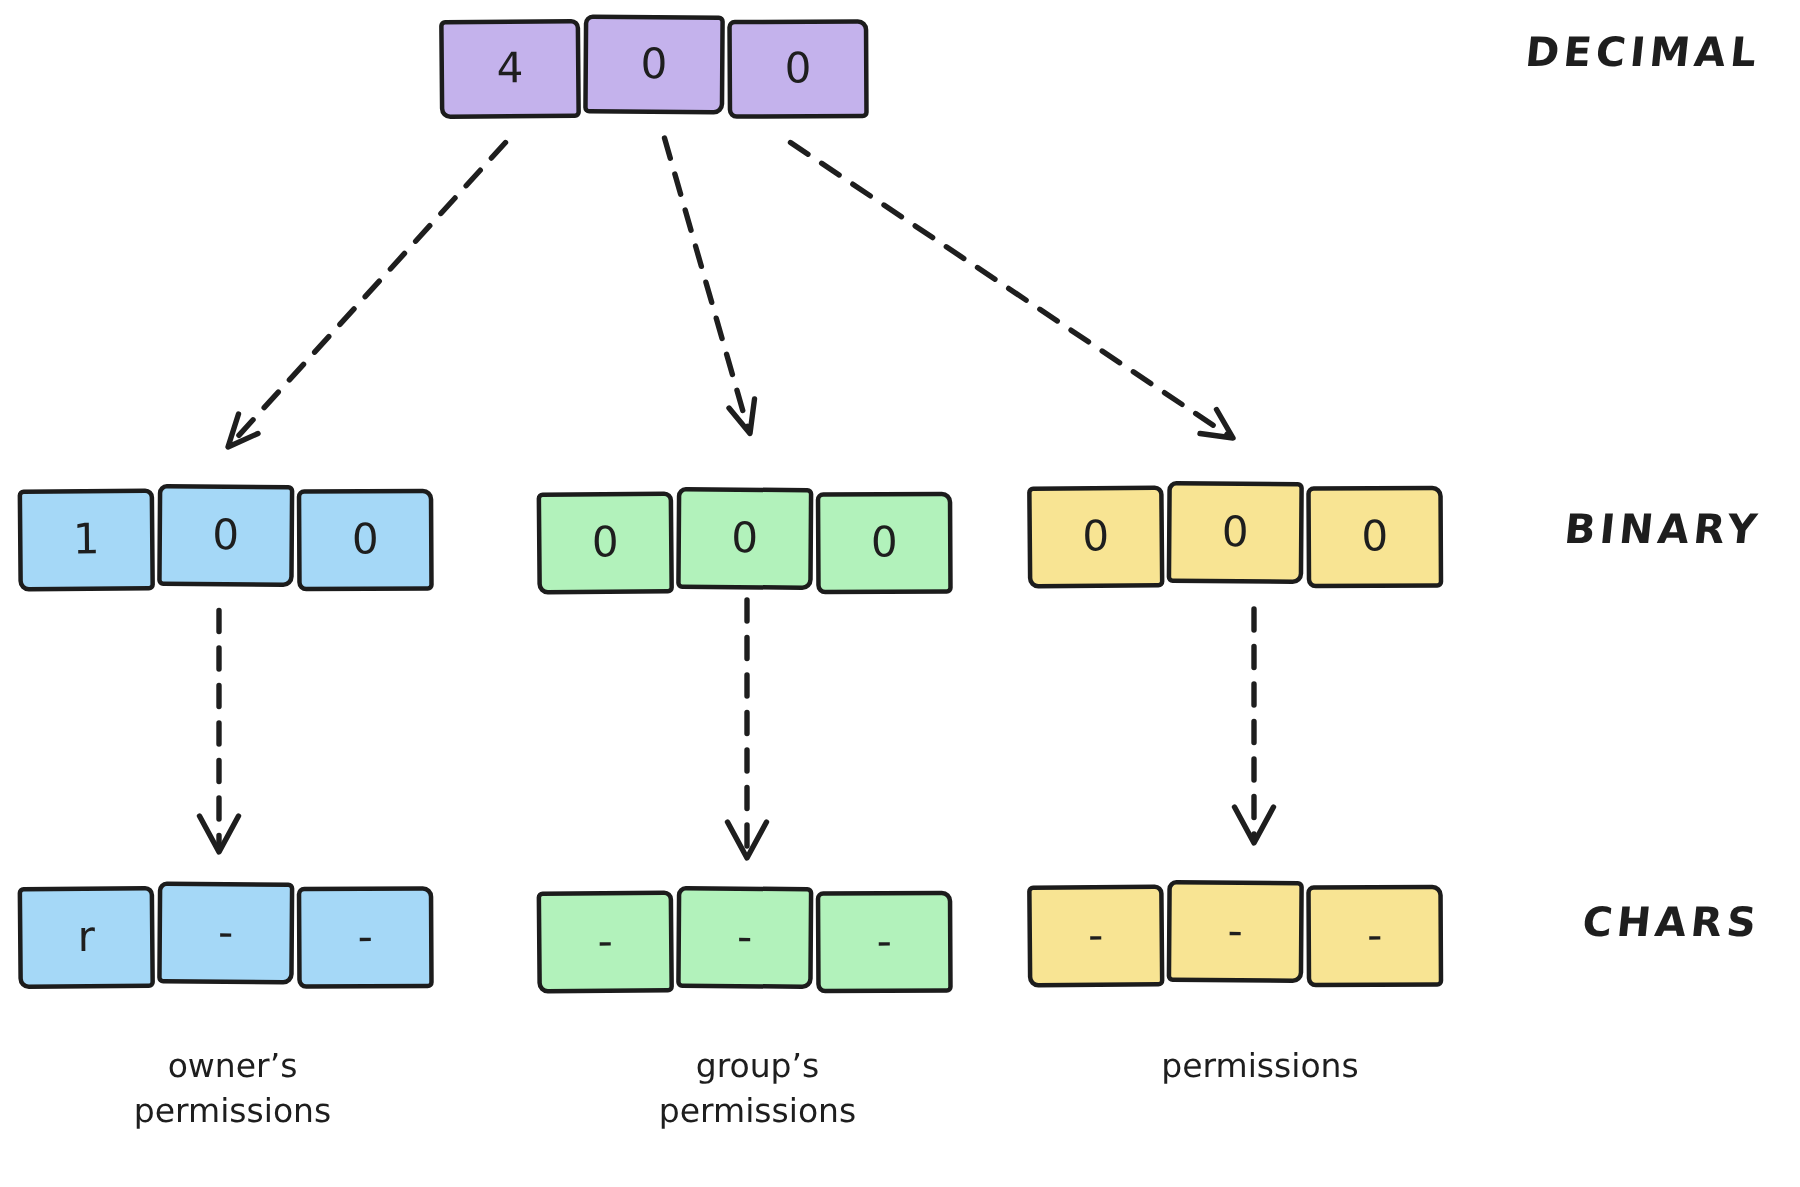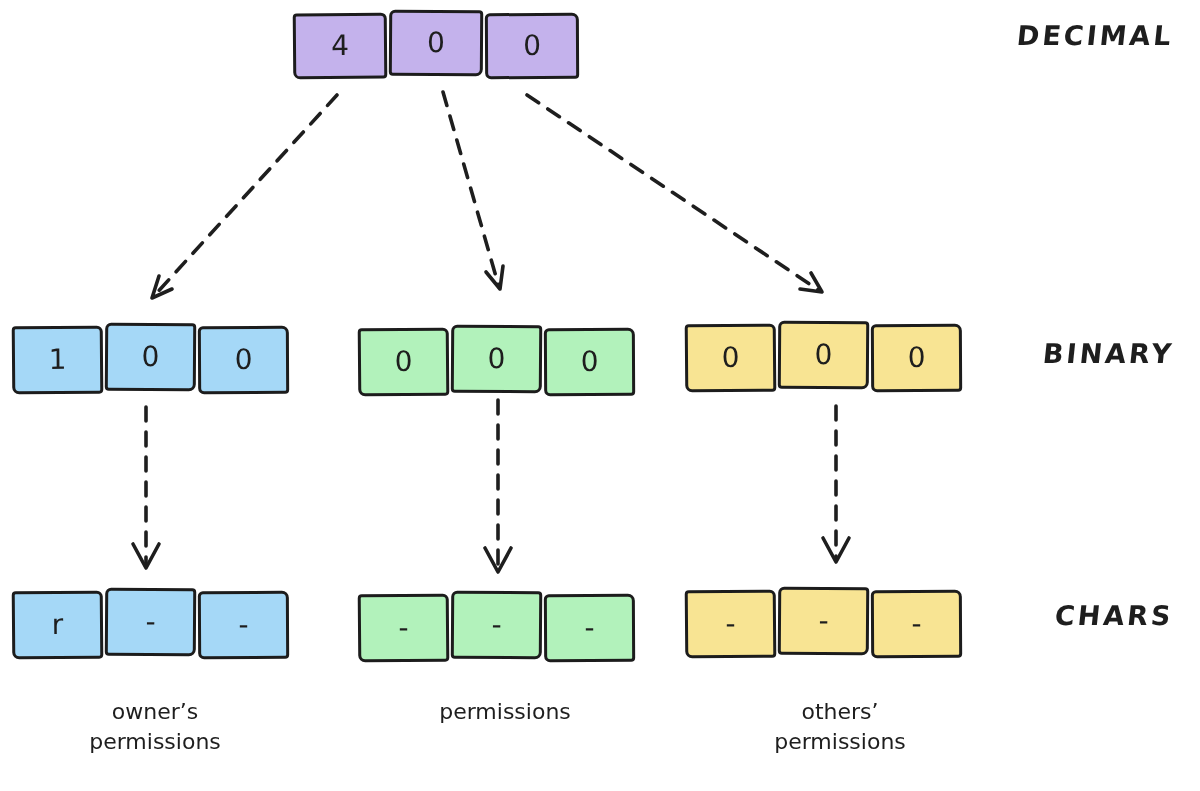--- a/index.html
+++ b/index.html
@@ -127,20 +127,20 @@
     <div class="cell" style="background: rgb(248, 228, 147);">-</div>
     <div class="cell" style="background: rgb(248, 228, 147);">-</div>
   </div>
   <div class="side-label" style="top:600px;">CHARS</div>
 
   <div class="caption" style="left:5px;top:697px;">
     <div>owner’s</div>
     <div>permissions</div>
   </div>
   <div class="caption" style="left:355px;top:697px;">
+    <div>group’s</div>
     <div>permissions</div>
   </div>
   <div class="caption" style="left:690px;top:697px;">
-    <div>others’</div>
     <div>permissions</div>
   </div>
 
 </div>
 
 </body></html>

